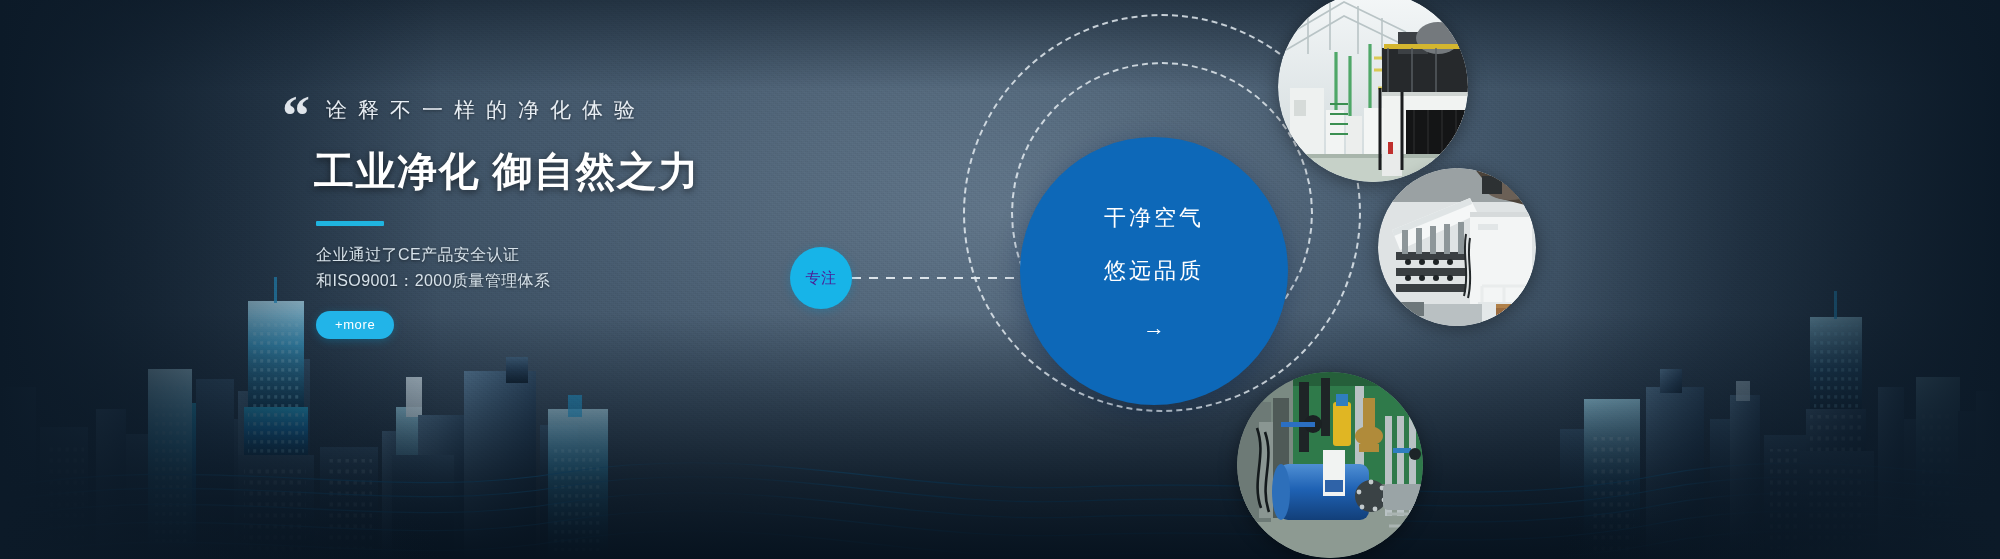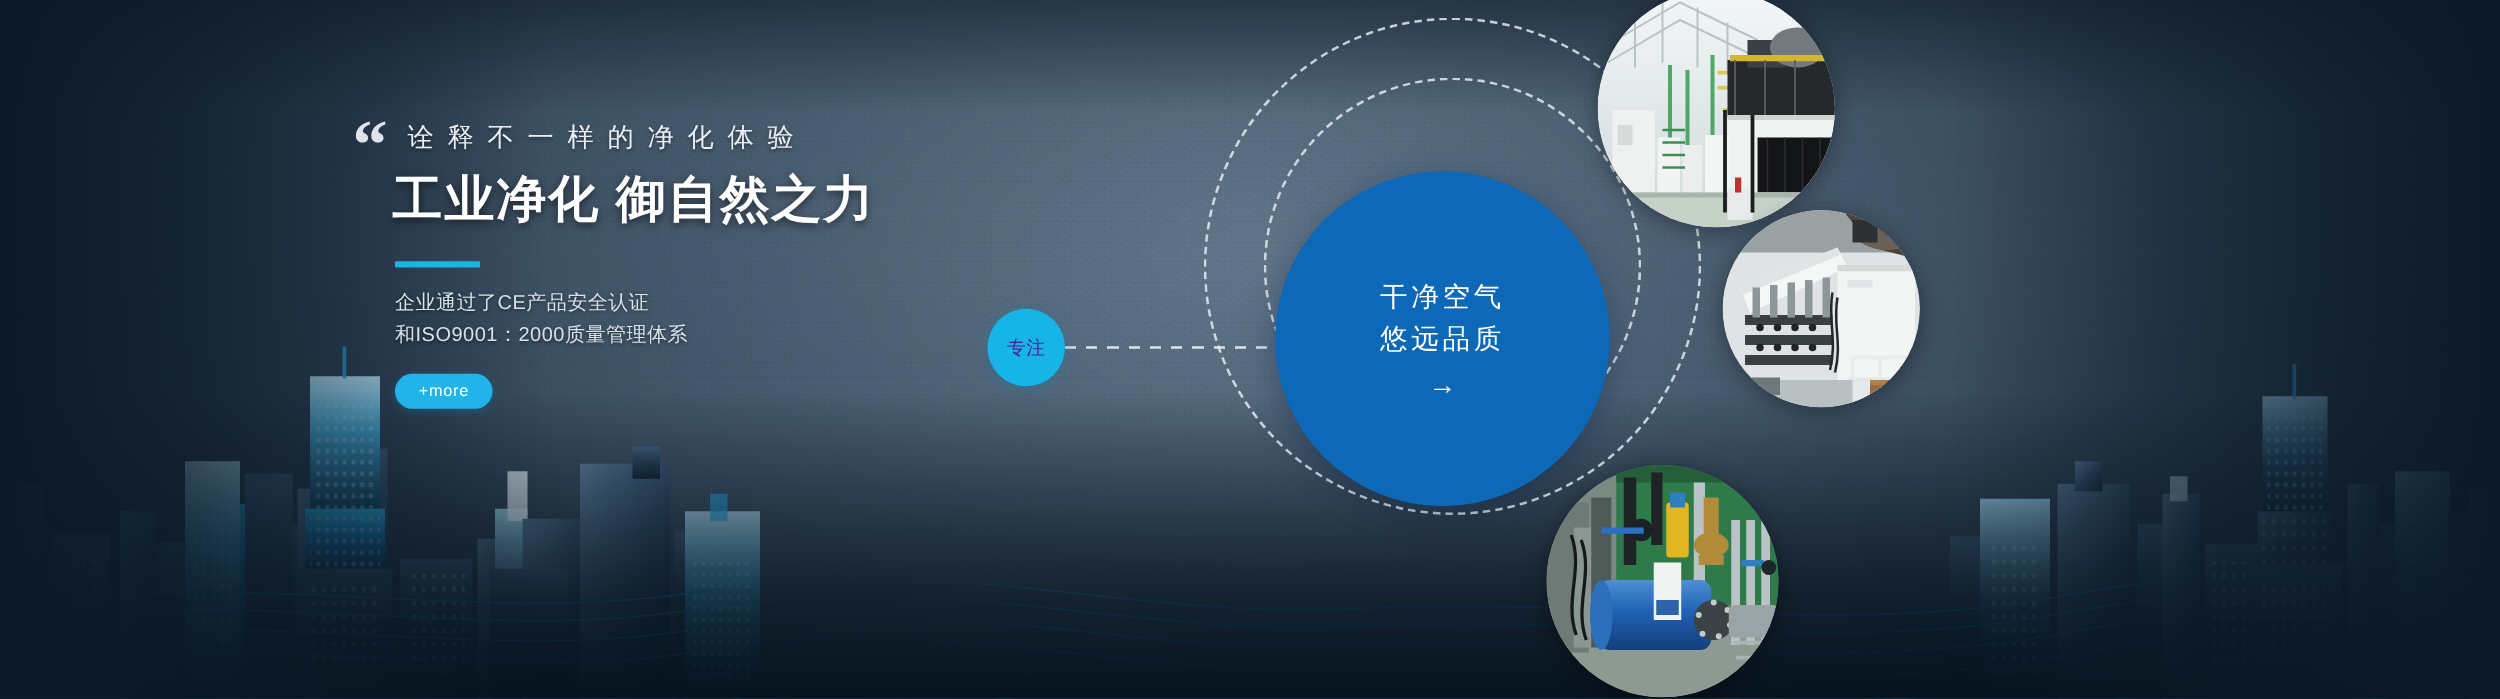--- a/index.html
+++ b/index.html
@@ -34,21 +34,21 @@
 
   
   .copy{ position:absolute; left:310px; top:96px; width:560px; z-index:6; }
   .quote-mark{
     position:absolute; left:-28px; top:-8px; font-size:56px; line-height:1;
     color:#e9eef3; font-family:"Liberation Serif","DejaVu Serif",serif; font-weight:700;
     letter-spacing:-2px; opacity:.95;
   }
   .subtitle{
     font-size:21px; color:#e8eef4; letter-spacing:11px; font-weight:400;
-    padding-left:16px; margin-bottom:8px; white-space:nowrap;
+    padding-left:16px; margin-bottom:20px; white-space:nowrap;
     text-shadow:0 1px 3px rgba(0,0,0,.45);
   }
   .headline{
     font-size:40px; font-weight:700; color:#ffffff; letter-spacing:1.5px;
     padding-left:4px; white-space:nowrap; 
     text-shadow:0 2px 7px rgba(0,0,0,.55);
   }
   .rule{
     width:68px; height:5px; background:#1fb4e0; margin:22px 0 16px 6px; border-radius:1px;
   }
@@ -70,21 +70,21 @@
     box-shadow:0 2px 10px rgba(10,130,180,.4);
   }
   .connector{
     position:absolute; left:852px; top:277px; width:172px; height:2px; z-index:6;
     background:repeating-linear-gradient(90deg,#e6edf2 0 9px, transparent 9px 17px);
     opacity:.92;
   }
   .main-circle{
     position:absolute; left:1020px; top:137px; width:268px; height:268px; border-radius:50%;
     background:#0d68b8; display:flex; flex-direction:column; align-items:center; justify-content:center;
-    z-index:7; cursor:pointer; box-shadow:0 6px 26px rgba(0,30,70,.35);
+    z-index:7; cursor:pointer; box-shadow:0 6px 26px rgba(0,30,70,.35);gap:20px;
   }
   .main-circle .mc-line{
     color:#ffffff; font-size:22px; letter-spacing:3px; line-height:1.52; text-align:center;
   }
   .main-circle .mc-arrow{ color:#ffffff; font-size:22px; margin-top:8px; letter-spacing:0; }
 
   .ring{
     position:absolute; border-radius:50%; border:2px dashed rgba(232,239,245,.82);
     z-index:4; background:transparent;
   }

